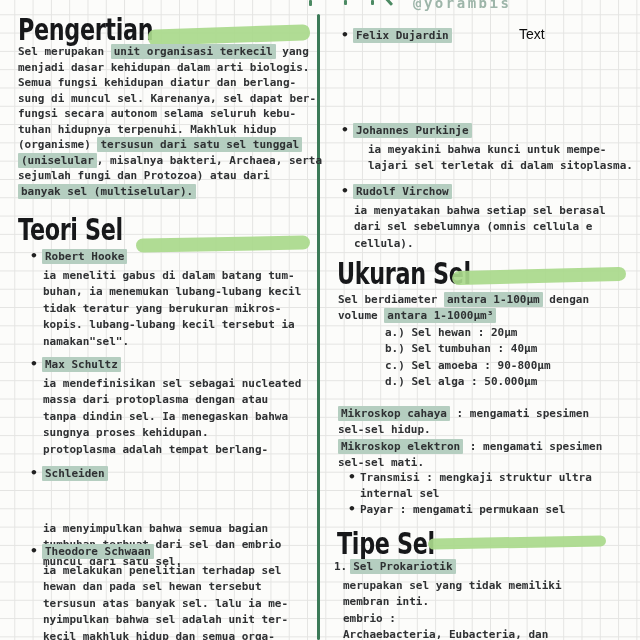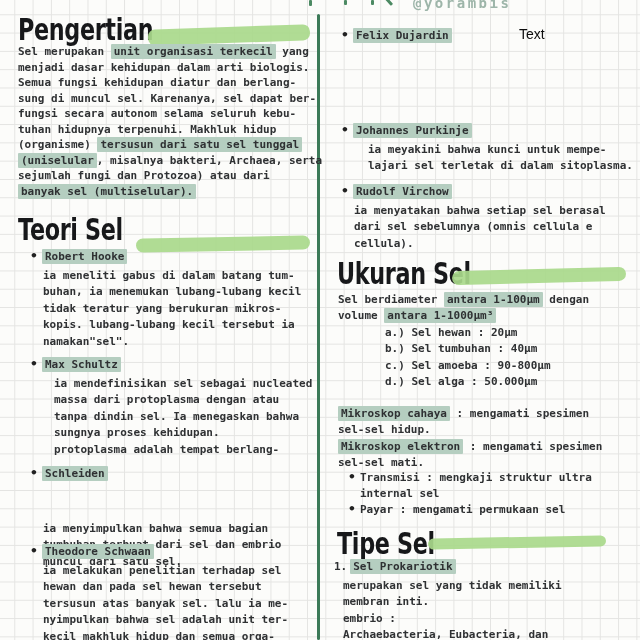--- a/index.html
+++ b/index.html
@@ -78,21 +78,21 @@
         <div class="line"><span>ia meneliti gabus di dalam batang tum-</span></div>
         <div class="line"><span>buhan, ia menemukan lubang-lubang kecil</span></div>
         <div class="line"><span>tidak teratur yang berukuran mikros-</span></div>
         <div class="line"><span>kopis. lubang-lubang kecil tersebut ia</span></div>
         <div class="line"><span>namakan"sel".</span></div>
       </div>
   </div>
 
   <div class="bullet-item body-text" style="left:42px;top:357px;">
     <div class="name-row"><span class="dot">•</span><span class="hl">Max Schultz</span></div>
-    <div class="lines lh16" style="margin-left:12px;">
+    <div class="lines lh16" style="margin-left:1px;">
         <div class="line"><span>ia mendefinisikan sel sebagai nucleated</span></div>
         <div class="line"><span>massa dari protoplasma dengan atau</span></div>
         <div class="line"><span>tanpa dindin sel. Ia menegaskan bahwa</span></div>
         <div class="line"><span>sungnya proses kehidupan.</span></div>
         <div class="line"><span>protoplasma adalah tempat berlang-</span></div>
       </div>
   </div>
 
   <div class="bullet-item body-text" style="left:42px;top:466px;">
     <div class="name-row"><span class="dot">•</span><span class="hl">Schleiden</span></div>

